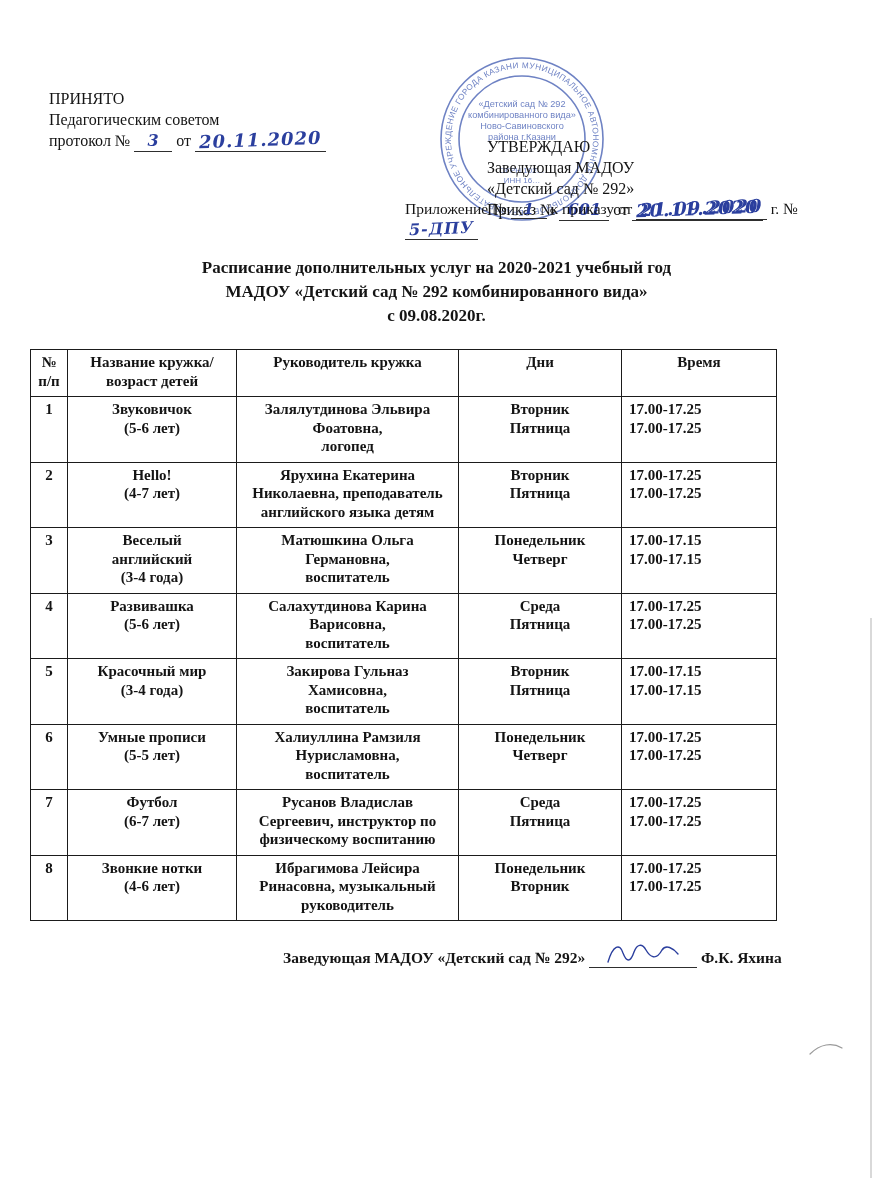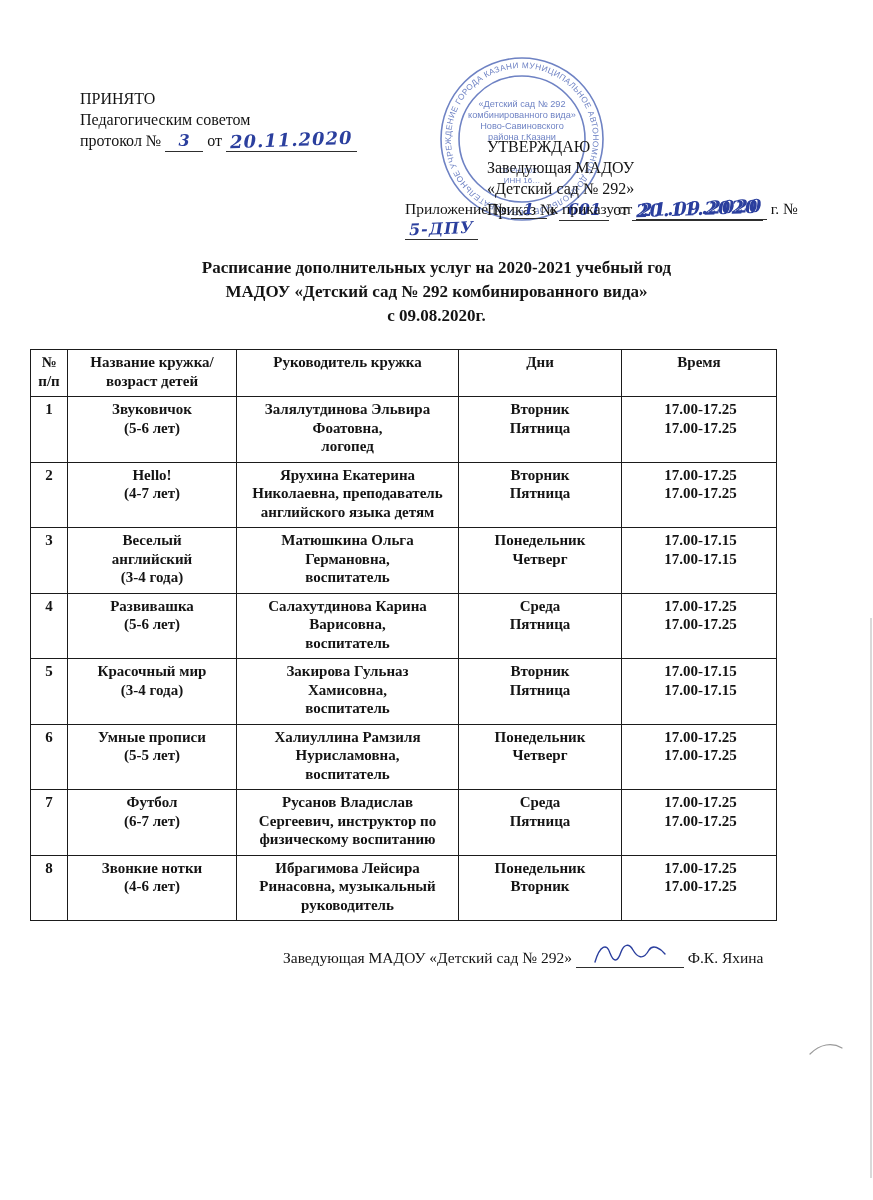--- a/index.html
+++ b/index.html
@@ -2,21 +2,21 @@
 <html><head>
 <meta charset="utf-8">
 <style>
   html,body { margin:0; padding:0; background:#ffffff; }
   .page {
     position:relative; width:873px; height:1200px; margin:0 auto;
     background:#ffffff; overflow:hidden;
     font-family:"Liberation Serif", serif; color:#141414;
   }
   .blk { position:absolute; font-size:16px; line-height:21px; }
-  .accepted { left:80px; top:88px; }
+  .accepted { left:49px; top:88px; }
   .approved { left:487px; top:88px; z-index:2;margin-top:48px; }
   .ink {
     color:#2b3f9e; font-family:"DejaVu Serif", serif;
     font-style:italic; font-weight:bold; display:inline-block;
   }
   .ink.big { font-size:18px; letter-spacing:1px; transform:rotate(-2deg); }
   .fill {
     display:inline-block; border-bottom:1.3px solid #2e2e2e;
     text-align:center; padding:0 4px 1px; line-height:1.05;
     vertical-align:baseline;
@@ -33,24 +33,25 @@
   }
   table.schedule {
     position:absolute; top:349px; left:30px; width:746px;
     border-collapse:collapse; table-layout:fixed;
   }
   .schedule th, .schedule td {
     border:1.5px solid #1b1b1b; font-weight:bold; font-size:15px;
     line-height:18.5px; padding:3px 4px 6px; vertical-align:top;
     text-align:center; white-space:pre-line;
   }
-  .schedule td.time { text-align:center; padding-left:7px; }
+  .schedule td.time { text-align:left; padding-left:7px; }
   .footer {
     position:absolute; top:942px; left:283px; font-size:15.5px;
     white-space:nowrap;
+    font-weight:bold;
   }
   .scan-edge {
     position:absolute; right:1px; top:618px; width:2px; height:560px;
     background:#d9d9d9;
   }
   .scan-mark { position:absolute; left:806px; top:1036px; }
 </style>
 </head>
 <body>
 

